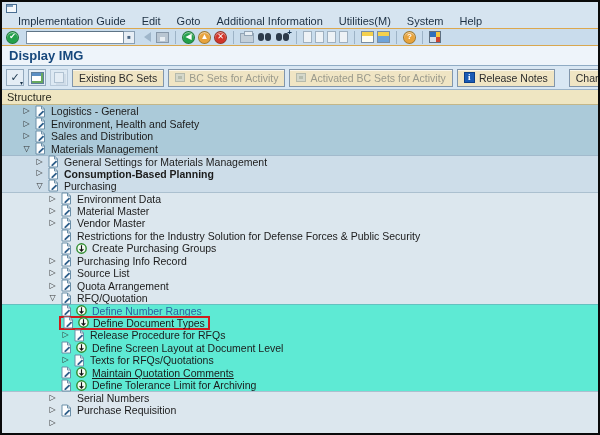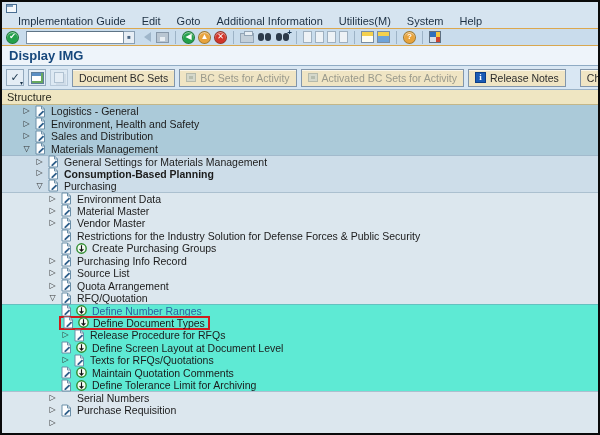--- a/index.html
+++ b/index.html
@@ -141,21 +141,21 @@
       <span class="tico grid"></span>
     </div>
 
   <div class="pagetitle">Display IMG</div>
 
   <div class="apptoolbar">
       <span class="mini-btn choose"></span>
       <span class="mini-btn position"></span>
       <span class="mini-btn copy"></span>
       <span class="sapbtn">
-        <span>Document BC Sets</span>
+        <span>Existing BC Sets</span>
       </span>
       <span class="sapbtn disabled">
         <span class="bicon-bcset"></span>
         <span>BC Sets for Activity</span>
       </span>
       <span class="sapbtn disabled">
         <span class="bicon-bcset"></span>
         <span>Activated BC Sets for Activity</span>
       </span>
       <span class="sapbtn">
@@ -458,21 +458,21 @@
             <svg width="13" height="13" viewBox="0 0 13 13">
               <path d="M2 1h5.5l3 3v8H2z" fill="#fdfeff" stroke="#6b8fa8" stroke-width="1"></path>
               <path d="M7.5 1v3h3" fill="none" stroke="#6b8fa8" stroke-width="1"></path>
               <path d="M4.5 9.8l4.4-4.4 1.3 1.3-4.4 4.4H4.5z" fill="#2e5f8a"></path>
             </svg>
           </span>
           <span class="tlabel">Texts for RFQs/Quotations</span>
         </span>
       </div>
       <div class="trow band4" style="padding-left: 57px;">
-        <span style="display: inline-flex; align-items: center;">
+        <span style="display: inline-flex; align-items: center; text-decoration: underline;">
           <span class="nodeicon">
             <svg width="13" height="13" viewBox="0 0 13 13">
               <path d="M2 1h5.5l3 3v8H2z" fill="#fdfeff" stroke="#6b8fa8" stroke-width="1"></path>
               <path d="M7.5 1v3h3" fill="none" stroke="#6b8fa8" stroke-width="1"></path>
               <path d="M4.5 9.8l4.4-4.4 1.3 1.3-4.4 4.4H4.5z" fill="#2e5f8a"></path>
             </svg>
           </span>
           <span class="nodeicon">
             <svg width="13" height="13" viewBox="0 0 13 13">
               <circle cx="6.5" cy="6.5" r="4.7" fill="#f3faf3" stroke="#2e8b2e" stroke-width="1.4"></circle>

